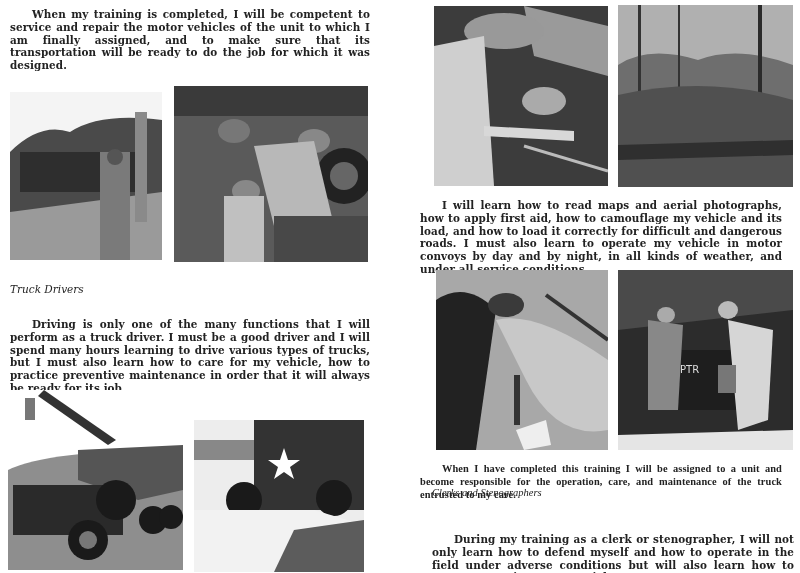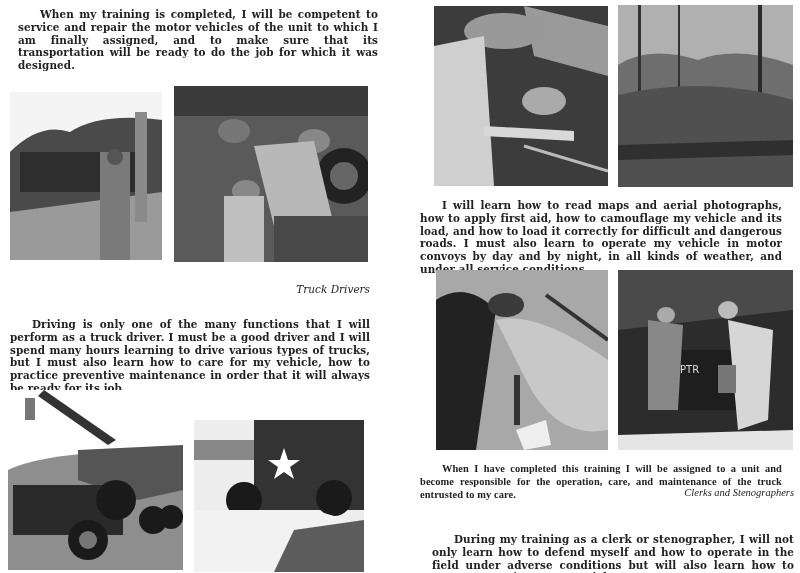--- a/index.html
+++ b/index.html
@@ -12,33 +12,33 @@
   .page-left { left: 0; width: 400px; }
   .page-right { left: 420px; width: 380px; }
   .text {
     position: absolute; font-size: 10.4px; line-height: 12.8px;
     text-align: justify; font-weight: bold; color: #222;
     letter-spacing: 0.1px;
   }
   .text p { margin: 0; text-indent: 22px; }
   .heading {
     position: absolute; font-style: italic; font-size: 10.5px;
-    text-align: right; color: #222;
+    text-align: left; color: #222;
   }
   .photo {
     position: absolute; overflow: hidden;
     background: #14b8a6;
   }
   .photo svg { width: 100%; height: 100%; display: block; }
 </style>
 </head>
 <body>
 
 <div class="page page-left">
-  <div class="text" style="left:10px; top:8px; width:360px;margin-left:8px;">
+  <div class="text" style="left:10px; top:8px; width:360px;">
     <p>When my training is completed, I will be competent to service and repair the motor vehicles of the unit to which I am finally assigned, and to make sure that its transportation will be ready to do the job for which it was designed.</p>
   </div>
 
   <div class="photo" style="left:10px; top:92px; width:152px; height:168px;">
     <svg viewBox="0 0 152 168" preserveAspectRatio="none">
       <rect width="152" height="168" fill="#f4f4f4"></rect>
       <path d="M0 60 Q30 30 60 40 Q90 20 152 28 L152 168 L0 168 Z" fill="#4a4a4a"></path>
       <rect x="10" y="60" width="120" height="40" fill="#2e2e2e"></rect>
       <path d="M0 120 L152 100 L152 168 L0 168 Z" fill="#9a9a9a"></path>
       <rect x="90" y="60" width="30" height="108" fill="#7a7a7a"></rect>

